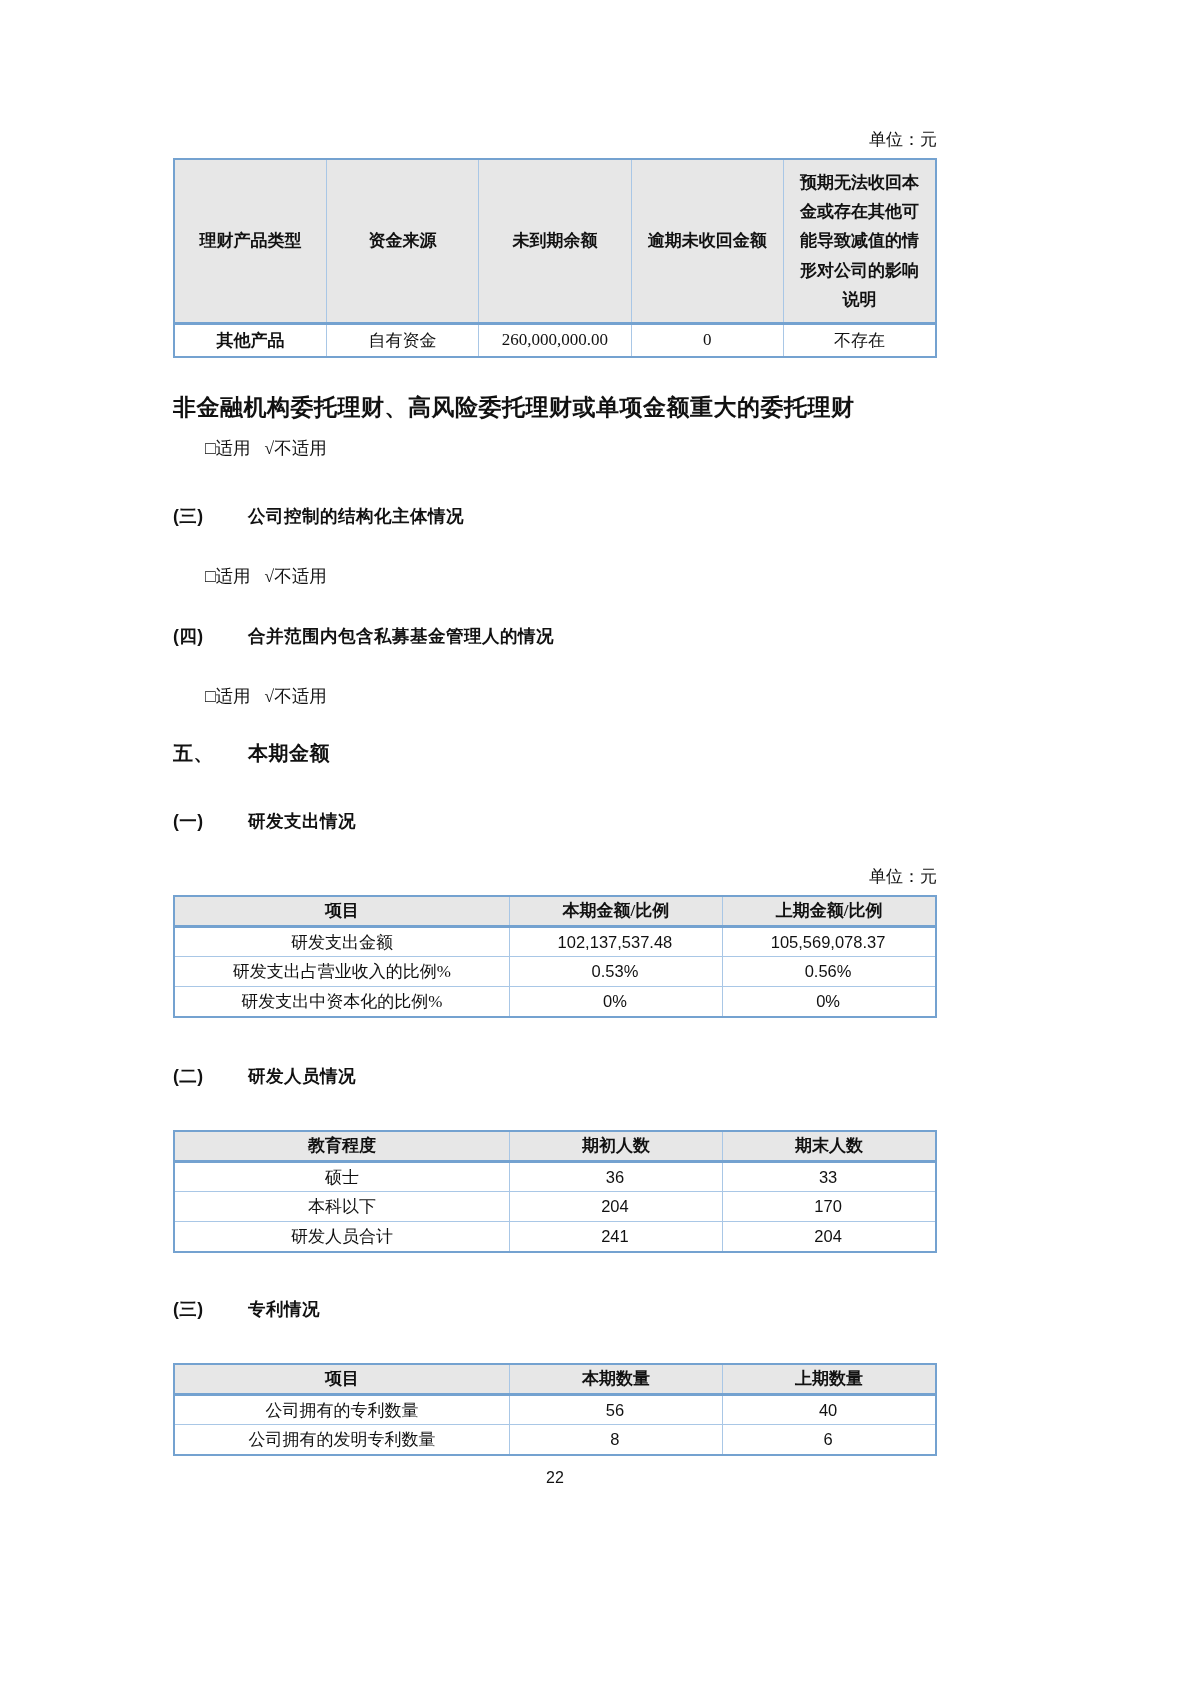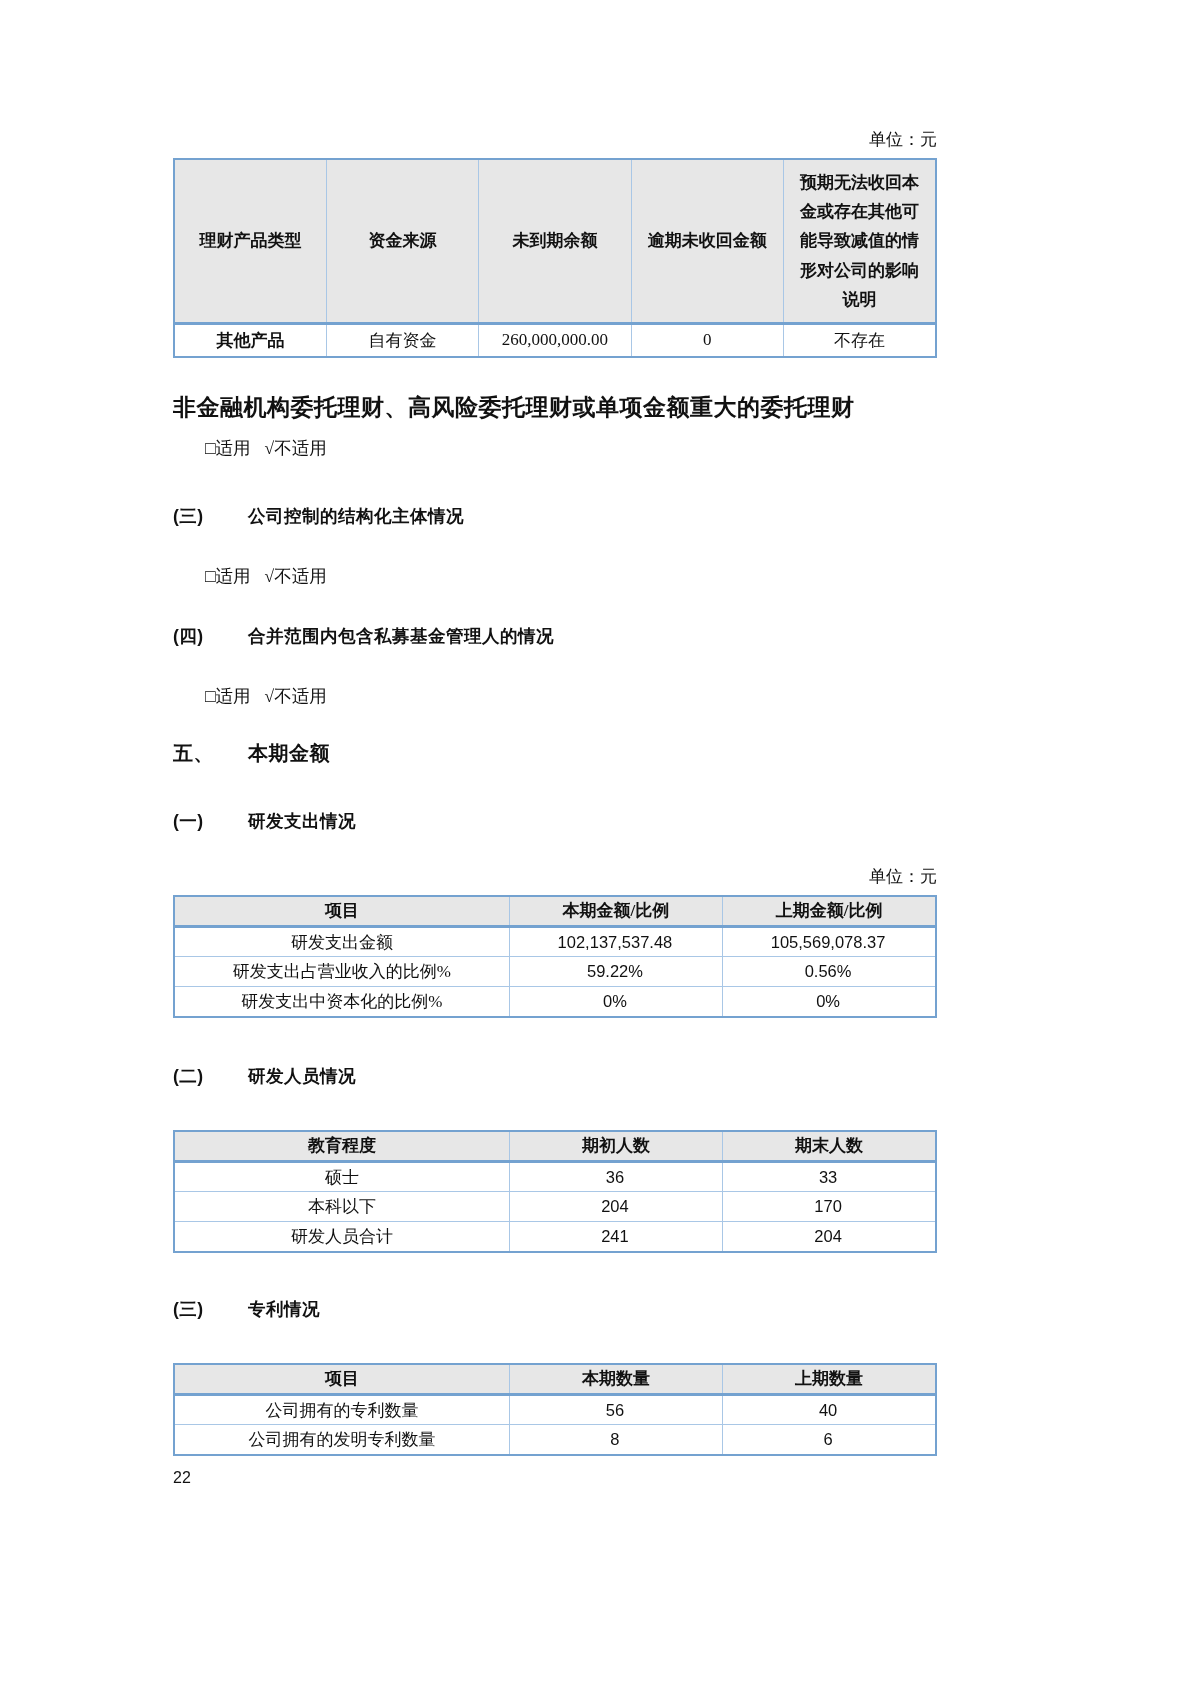--- a/index.html
+++ b/index.html
@@ -44,21 +44,21 @@
   .sub-heading .num { width:75px; flex:0 0 75px; }
   .mt44 { margin-top:44px; }
   .mt36 { margin-top:36px; }
   .mt42 { margin-top:42px; }
   .mt46 { margin-top:46px; }
 
   .big-heading { display:flex; font-weight:bold; font-size:20px; margin-top:32px;
                  font-family:"Liberation Sans", sans-serif; letter-spacing:0.5px; }
   .big-heading .num { width:75px; flex:0 0 75px; }
 
-  .page-number { text-align:left; font-size:16px; margin-top:13px;
+  .page-number { text-align:center; font-size:16px; margin-top:13px;
                  font-family:"Liberation Sans", sans-serif; }
 </style>
 </head>
 <body>
 
 <div class="page">
   <div class="content">
 
     <div class="unit-line">单位：元</div>
 
@@ -140,21 +140,21 @@
           </tr>
         </thead>
         <tbody>
           <tr>
             <td>研发支出金额</td>
             <td>102,137,537.48</td>
             <td>105,569,078.37</td>
           </tr>
           <tr>
             <td>研发支出占营业收入的比例%</td>
-            <td>59.22%</td>
+            <td>0.53%</td>
             <td>0.56%</td>
           </tr>
           <tr>
             <td>研发支出中资本化的比例%</td>
             <td>0%</td>
             <td>0%</td>
           </tr>
         </tbody>
       </table>
 

